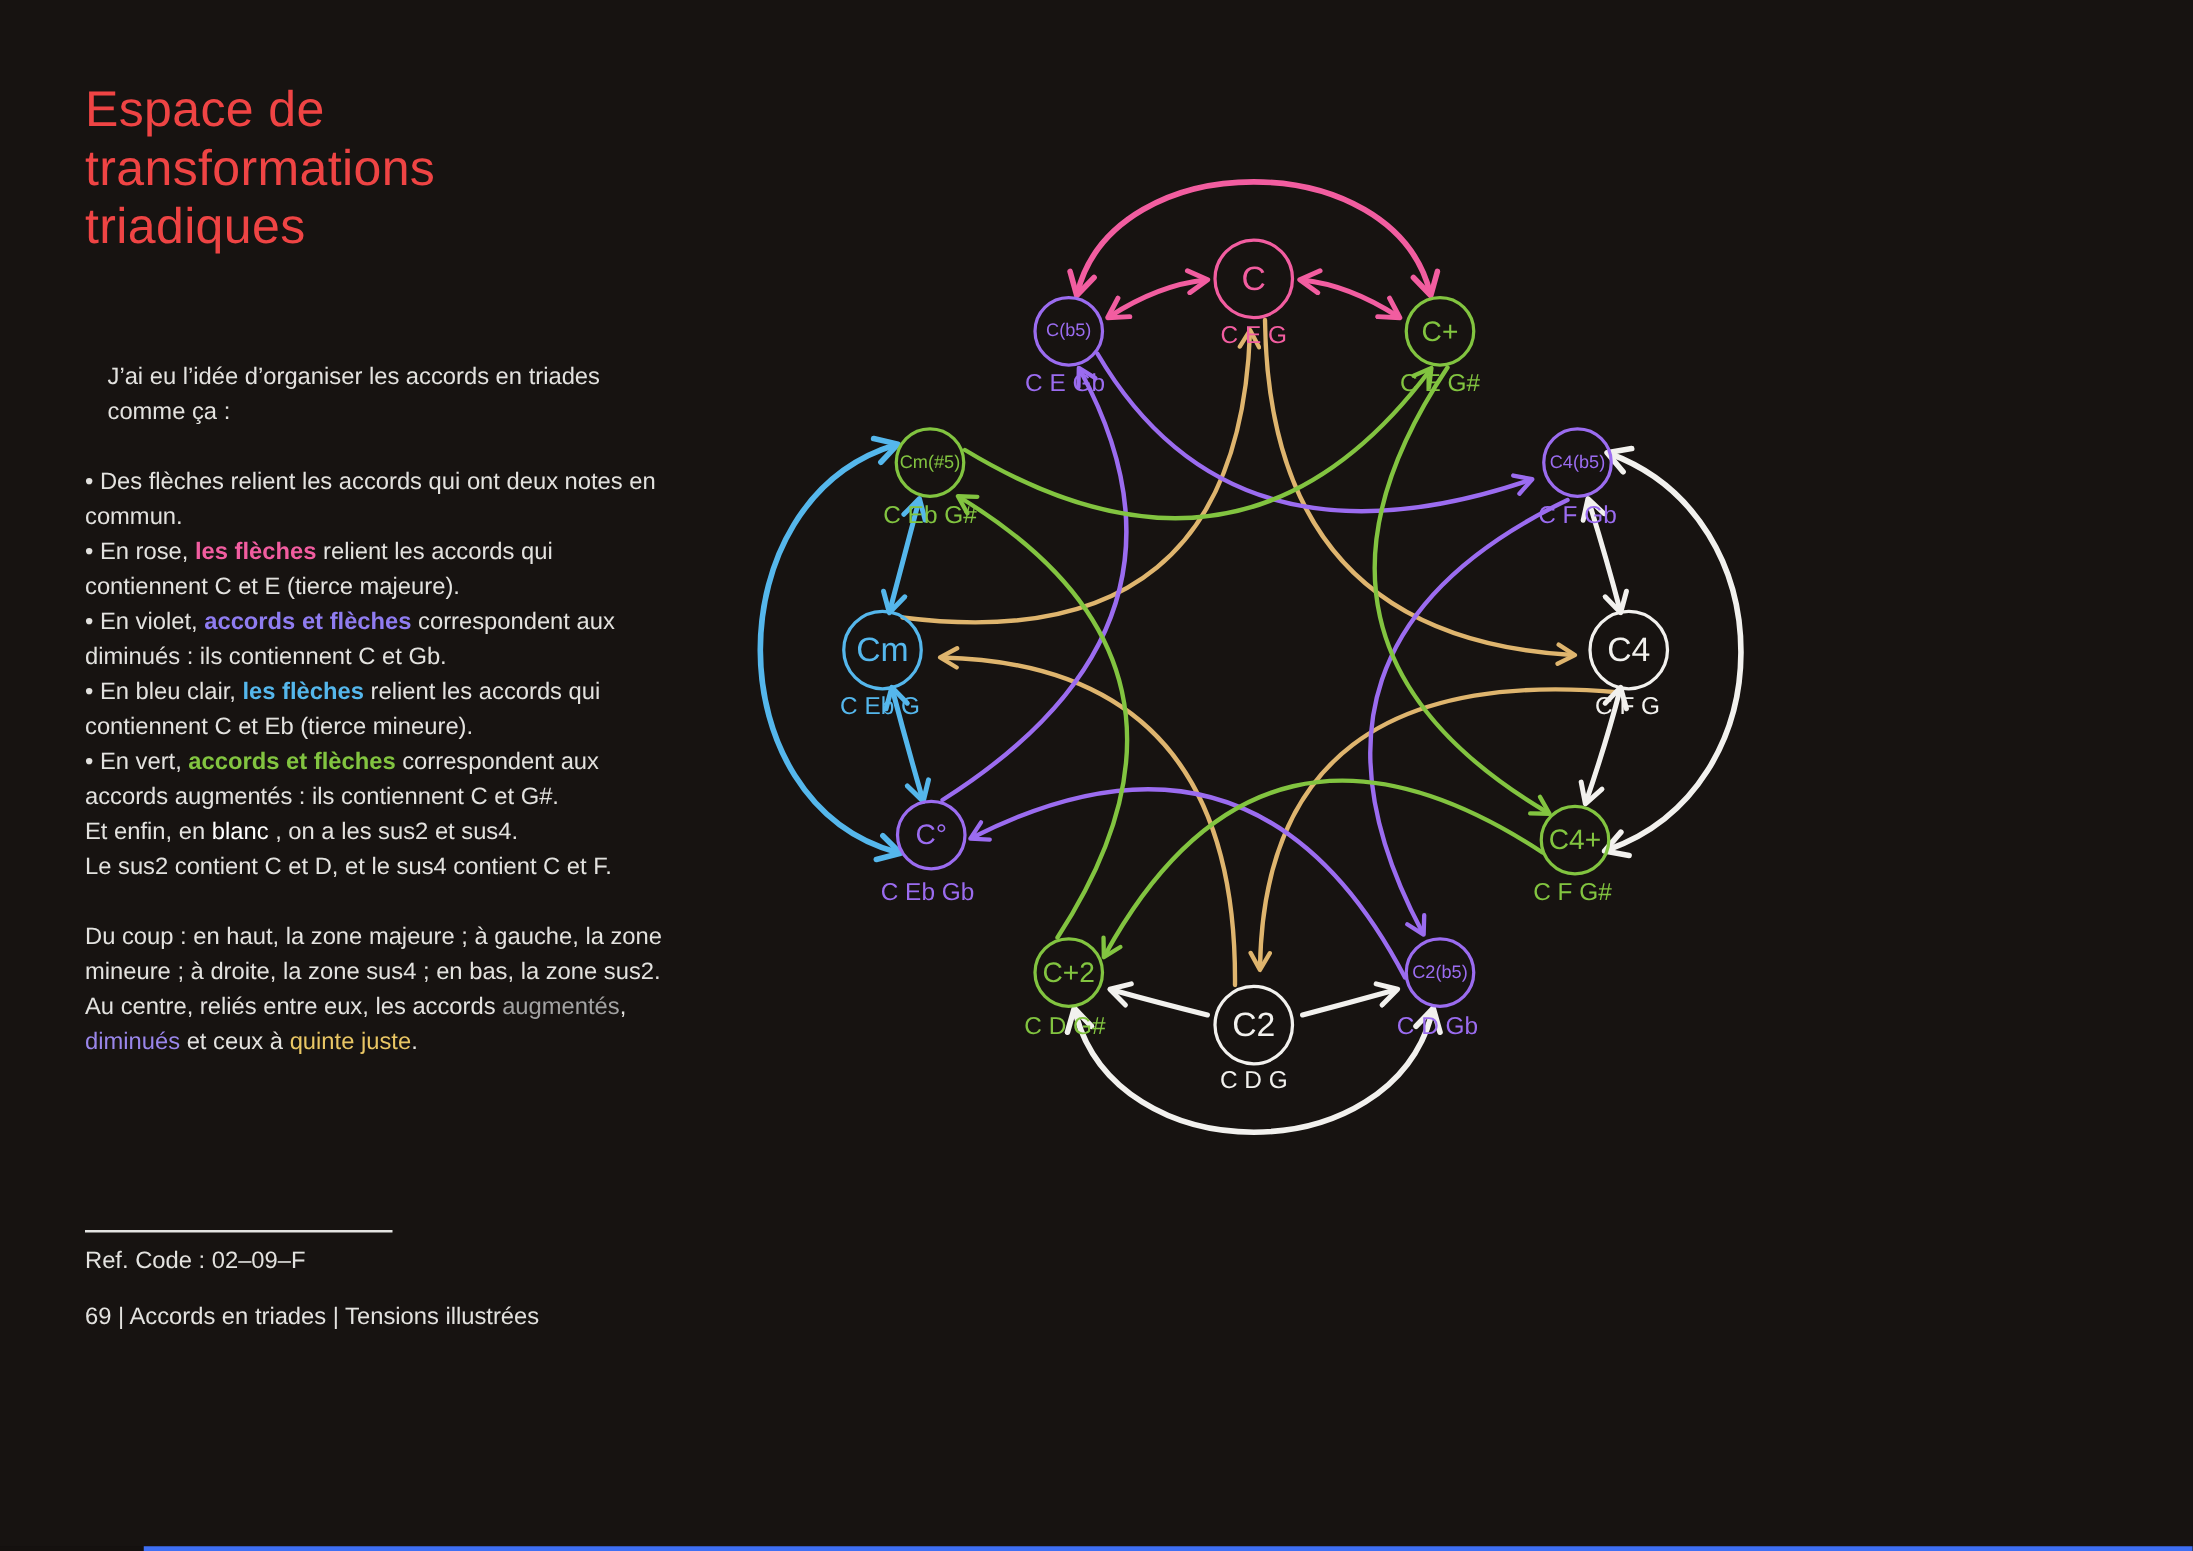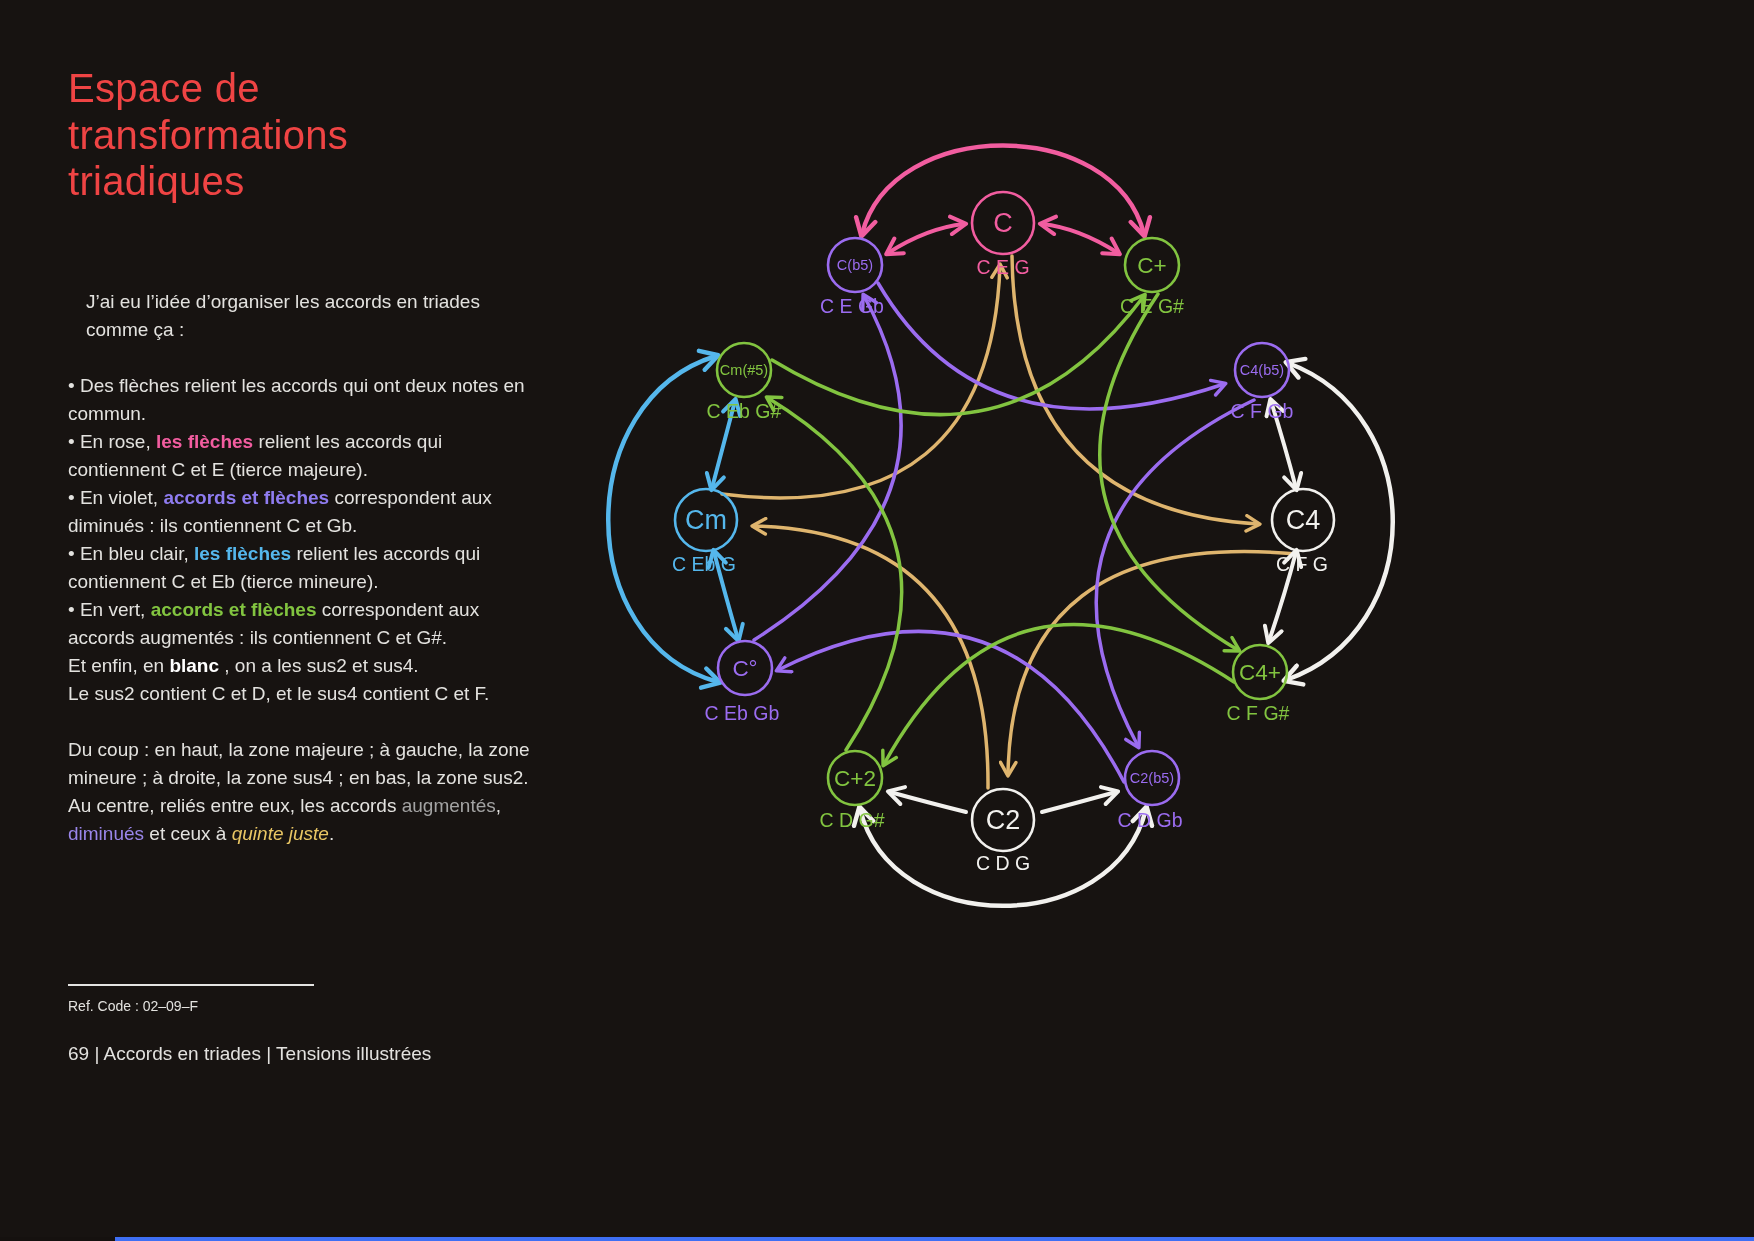--- a/index.html
+++ b/index.html
@@ -18,28 +18,28 @@
     position:absolute;left:68px;top:288px;width:466px;
     font-size:19px;line-height:28px;color:#e3e2df;
   }
   .copy p{margin:0;}
   .copy p.gap-after{margin-bottom:28px;margin-left:18px;}
   .copy p.gap-before{margin-top:28px;}
   .c-pink{color:#f25da0;font-weight:700;}
   .c-blue{color:#55b7ec;font-weight:700;}
   .c-violet{color:#8f7cf0;font-weight:700;}
   .c-green{color:#82c440;font-weight:700;}
-  .c-white{color:#ffffff;font-weight:700;}
+  .c-white{color:#ffffff;font-weight:400;}
   .t-pink{color:#a3a3a3;}
   .t-violet{color:#9a86ea;}
-  .t-yellow{color:#e9c664;font-style:italic;}
+  .t-yellow{color:#e9c664;}
   .footer-rule{
     position:absolute;left:68px;top:984px;width:246px;height:2px;background:#e4e4e2;
   }
-  .ref-code{position:absolute;left:68px;top:998px;font-size:14px;color:#e3e2df;}
+  .ref-code{position:absolute;left:68px;top:998px;font-size:19px;color:#e3e2df;}
   .footer-caption{position:absolute;left:68px;top:1043px;font-size:19px;color:#e3e2df;}
   .bottom-bar{position:absolute;left:0;bottom:0;width:100%;height:4px;background:#15110f;}
   .bottom-bar-fill{position:absolute;left:115px;right:0;top:0;height:4px;background:#3e6ff4;}
 
   .diagram{position:absolute;left:560px;top:70px;}
   .arrow{fill:none;stroke-linecap:round;stroke-linejoin:round;}
   .w45{stroke-width:4.5;}
   .w40{stroke-width:4;}
   .w35{stroke-width:3.5;}
   .node-circle{fill:none;stroke-width:2.6;}

